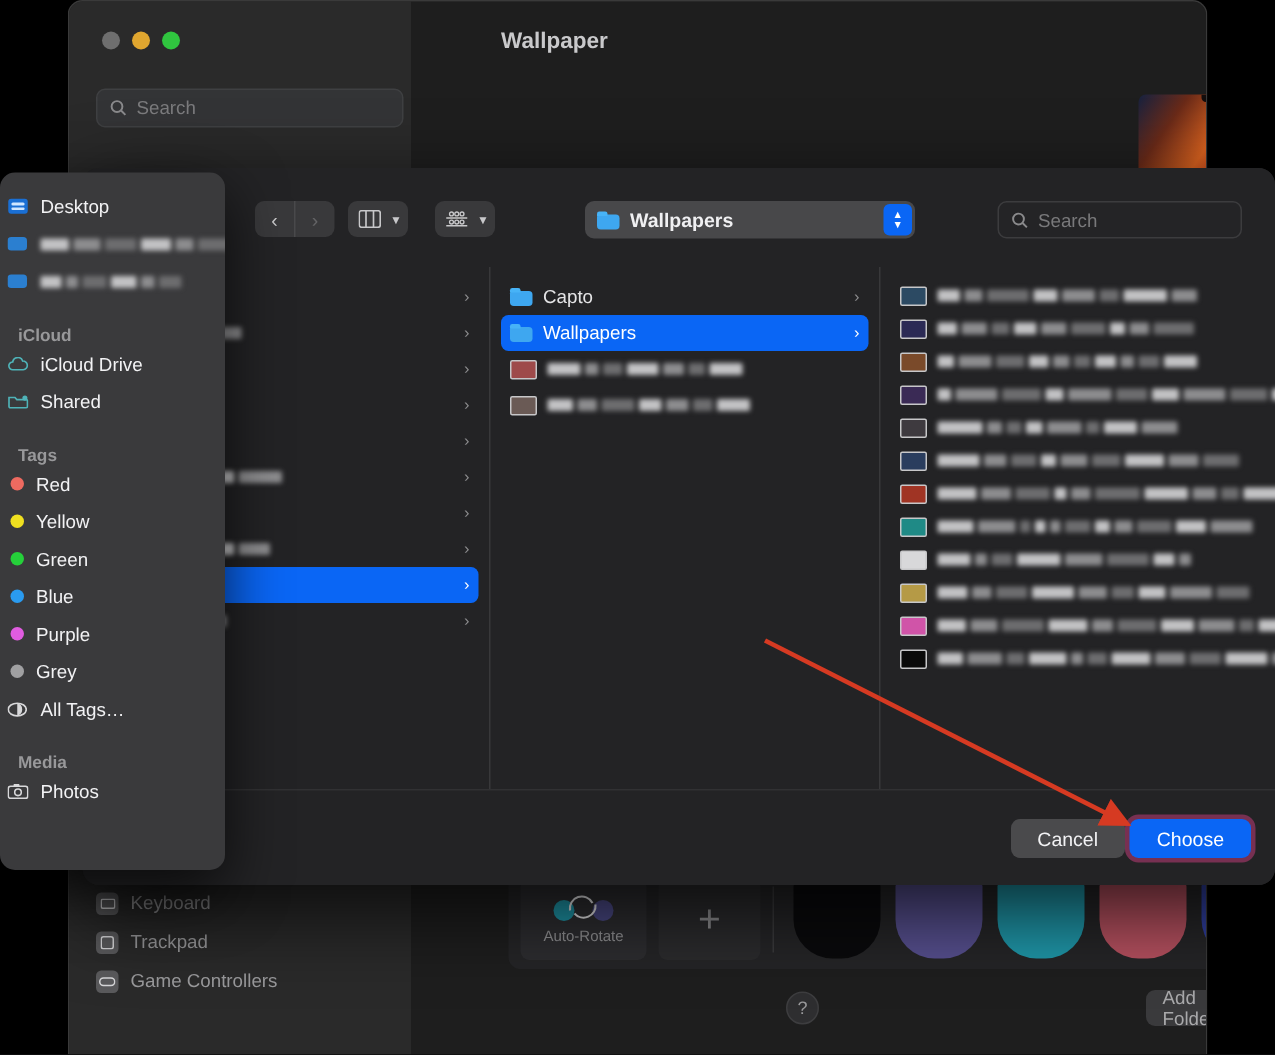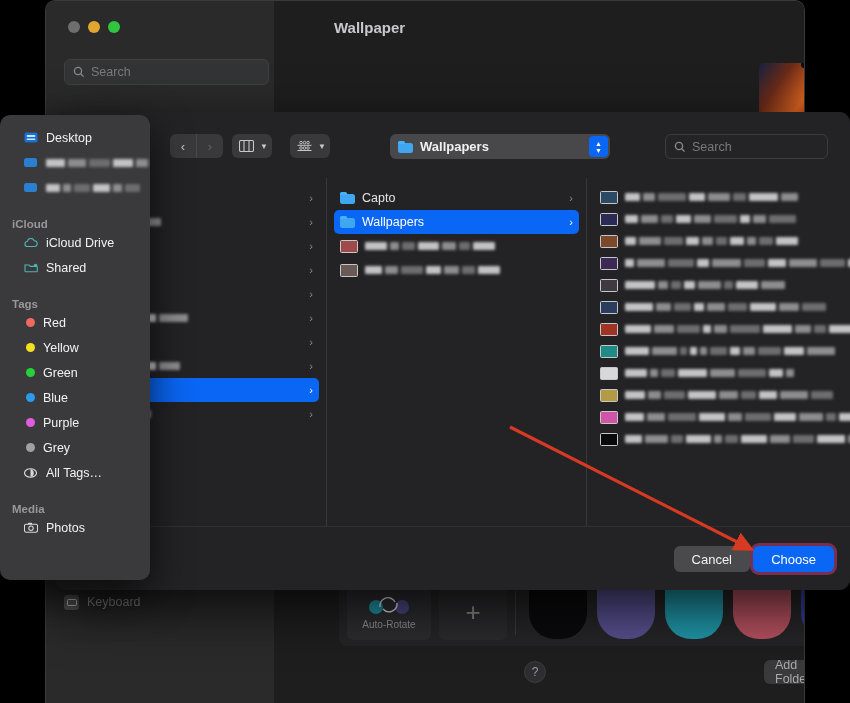--- a/index.html
+++ b/index.html
@@ -186,21 +186,21 @@
 
   
   .popover {
     position:absolute; left:0; top:115px; width:150px; height:465px;
     background:#3a3a3c; border-radius:10px;
     box-shadow:0 14px 40px rgba(0,0,0,.7);
     padding:10px 0 0 0; overflow:hidden;
   }
   .po-row {
     display:flex; align-items:center; gap:8px;
-    height:25px; padding:0 23px; color:#f2f2f4; font-size:12.5px; white-space:nowrap;
+    height:25px; padding:0 4px; color:#f2f2f4; font-size:12.5px; white-space:nowrap;
   }
   .po-head {
     padding:0 12px; color:#98989a; font-size:11.5px; font-weight:bold;
     height:22px; display:flex; align-items:flex-end; margin-top:8px;
   }
   .dot { width:9px; height:9px; border-radius:50%; flex:none; }
   .po-ic { width:15px; height:14px; flex:none; display:flex; align-items:center; justify-content:center; }
 
   .arrow-svg { position:absolute; left:0; top:0; width:850px; height:703px; pointer-events:none; }
 </style>
@@ -227,20 +227,36 @@
       </div>
 
       <div class="ss-list" style="top:588px;">
         <div class="ss-row">
           <span class="ss-ico">
             <svg width="10" height="7" viewBox="0 0 10 7">
                 <rect x="0.5" y="0.5" width="9" height="6" rx="1" fill="none" stroke="#d8d8da" stroke-width="1"></rect>
               </svg>
           </span>
           <span>Keyboard</span>
+        </div>
+        <div class="ss-row">
+          <span class="ss-ico">
+            <svg width="9" height="9" viewBox="0 0 9 9">
+                <rect x="0.5" y="0.5" width="8" height="8" rx="1.5" fill="none" stroke="#d8d8da" stroke-width="1"></rect>
+              </svg>
+          </span>
+          <span>Trackpad</span>
+        </div>
+        <div class="ss-row">
+          <span class="ss-ico">
+            <svg width="11" height="7" viewBox="0 0 11 7">
+                <rect x="0.5" y="1" width="10" height="5" rx="2.5" fill="none" stroke="#d8d8da" stroke-width="1"></rect>
+              </svg>
+          </span>
+          <span>Game Controllers</span>
         </div>
       </div>
     </div>
 
     <div class="settings-pane">
       <div class="pane-title">Wallpaper</div>
 
       <div class="wp-preview">
         <div class="wp-notch"></div>
       </div>

